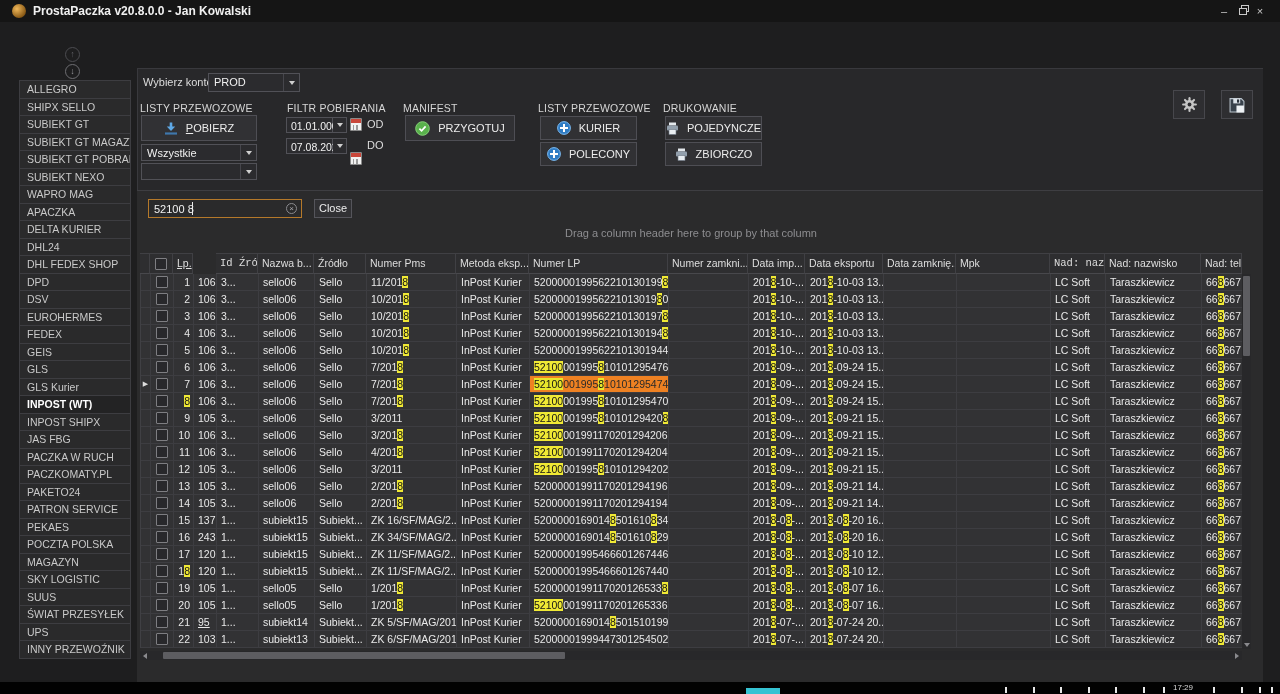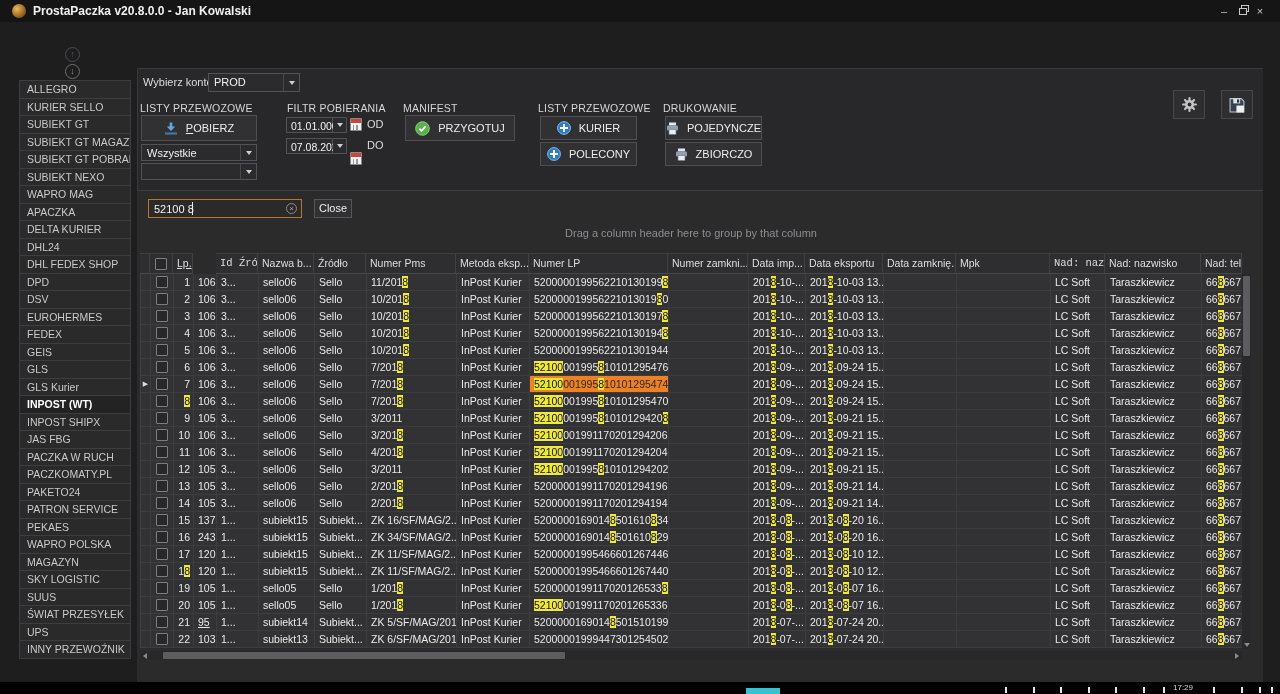--- a/index.html
+++ b/index.html
@@ -97,21 +97,21 @@
       <rect x="2.5" y="0.5" width="7" height="6" fill="none" stroke="#c9c9c9"></rect>
       <rect x="0.5" y="3.5" width="7" height="6" fill="#151515" stroke="#c9c9c9"></rect>
     </svg>
 </div>
 <div class="abs winbtn" style="left:1252px;">×</div>
 
 <div class="abs scrollbtn dim" style="left:65px;top:47px;"><span>↑</span></div>
 <div class="abs scrollbtn" style="left:65px;top:64px;"><span>↓</span></div>
 <div class="abs sidebar">
     <div class="side-item">ALLEGRO</div>
-    <div class="side-item">KURIER SELLO</div>
+    <div class="side-item">SHIPX SELLO</div>
     <div class="side-item">SUBIEKT GT</div>
     <div class="side-item">SUBIEKT GT MAGAZYN</div>
     <div class="side-item">SUBIEKT GT POBRANIA</div>
     <div class="side-item">SUBIEKT NEXO</div>
     <div class="side-item">WAPRO MAG</div>
     <div class="side-item">APACZKA</div>
     <div class="side-item">DELTA KURIER</div>
     <div class="side-item">DHL24</div>
     <div class="side-item">DHL FEDEX SHOP</div>
     <div class="side-item">DPD</div>
@@ -122,21 +122,21 @@
     <div class="side-item">GLS</div>
     <div class="side-item">GLS Kurier</div>
     <div class="side-item selected">INPOST (WT)</div>
     <div class="side-item">INPOST SHIPX</div>
     <div class="side-item">JAS FBG</div>
     <div class="side-item">PACZKA W RUCH</div>
     <div class="side-item">PACZKOMATY.PL</div>
     <div class="side-item">PAKETO24</div>
     <div class="side-item">PATRON SERVICE</div>
     <div class="side-item">PEKAES</div>
-    <div class="side-item">WAPRO POLSKA</div>
+    <div class="side-item">POCZTA POLSKA</div>
     <div class="side-item">MAGAZYN</div>
     <div class="side-item">SKY LOGISTIC</div>
     <div class="side-item">SUUS</div>
     <div class="side-item">ŚWIAT PRZESYŁEK</div>
     <div class="side-item">UPS</div>
     <div class="side-item">INNY PRZEWOŹNIK</div>
   </div>
 
 <div class="abs mainpanel"></div>
 <div class="abs contentpanel"></div>

